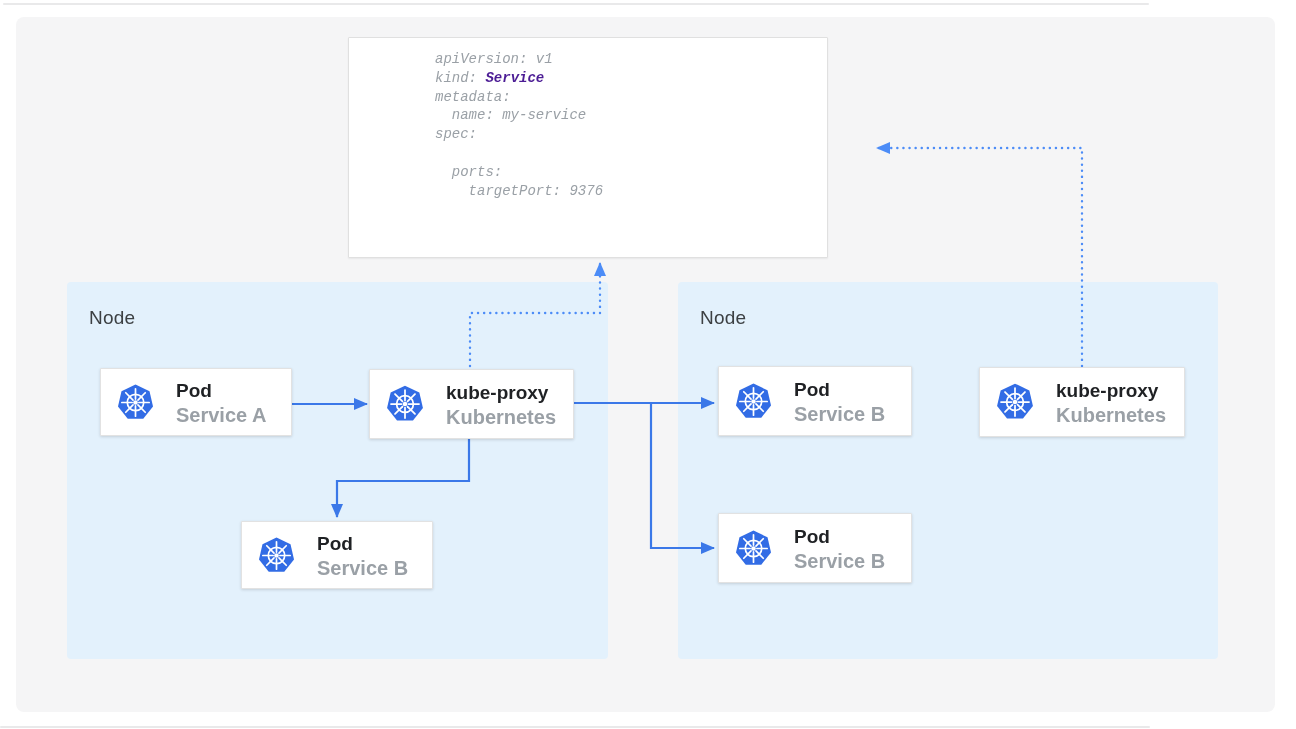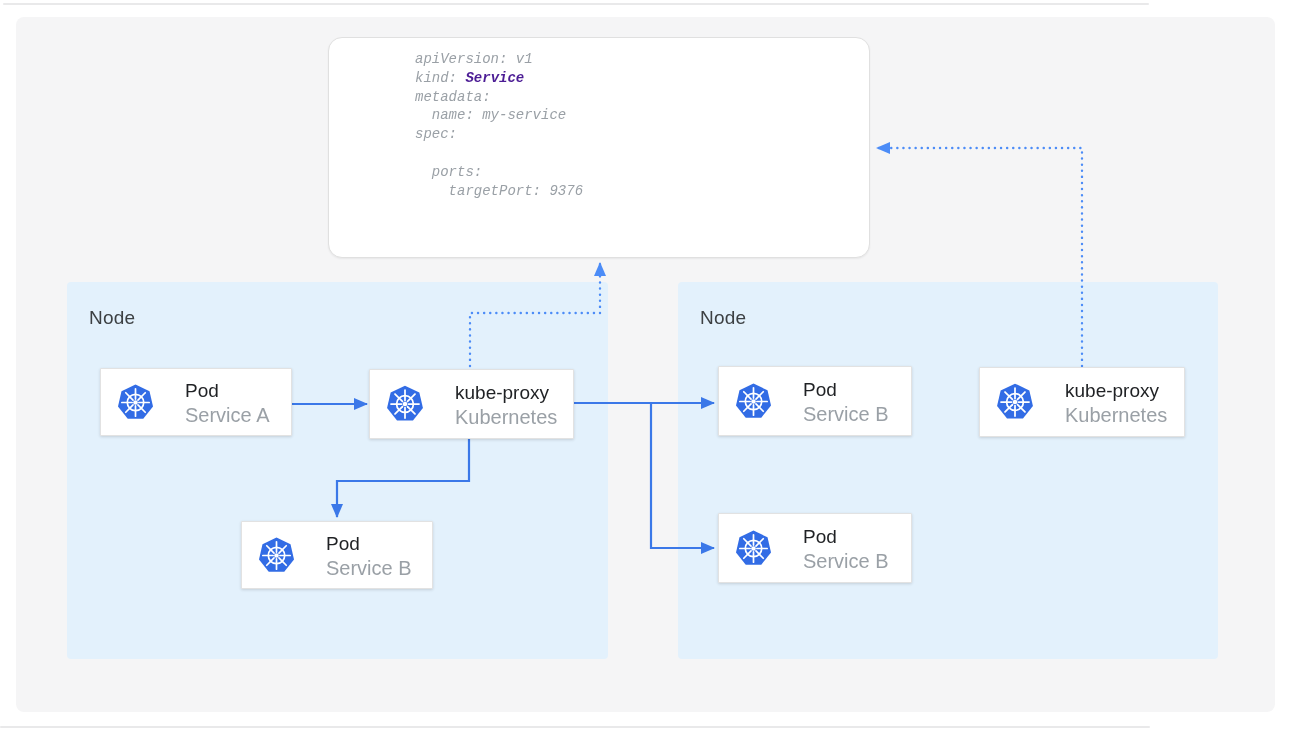--- a/index.html
+++ b/index.html
@@ -19,26 +19,26 @@
   #node-right{left:678px;top:282px;width:540px;height:377px;}
   .node-label{
     position:absolute;left:22px;top:25px;font-size:19px;color:#3c4043;letter-spacing:.2px;
   }
   #arrows{position:absolute;left:0;top:0;width:1296px;height:729px;}
   .card{
     position:absolute;background:#ffffff;border:1px solid #e2e2e2;border-radius:1px;
     box-shadow:0 1px 3px rgba(0,0,0,.14);display:flex;align-items:center;box-sizing:border-box;
   }
   .card .k8s{margin-left:14px;flex:0 0 auto;}
-  .card-text{margin-left:29px;}
+  .card-text{margin-left:20px;font-weight:bold;}
   .card-title{font-size:19px;color:#1f2124;line-height:22px;}
   .card-sub{font-size:20px;color:#9aa0a6;line-height:20px;margin-top:3px;}
   #yaml-card{
-    position:absolute;left:328px;top:37px;width:542px;height:221px;
-    background:#ffffff;border:1px solid #e0e0e0;border-radius:14px;
+    position:absolute;left:348px;top:37px;width:480px;height:221px;
+    background:#ffffff;border:1px solid #e0e0e0;border-radius:1px;
     box-shadow:0 1px 2px rgba(0,0,0,.06);box-sizing:border-box;
   }
   #yaml-text{
     position:absolute;left:86px;top:12px;
     font-family:"Liberation Mono","DejaVu Sans Mono",monospace;
     font-style:italic;font-size:14px;line-height:18.8px;color:#9aa0a6;
   }
   .yl{white-space:pre;}
   .yl .b{font-weight:bold;color:#4c1d95;}
 </style>

